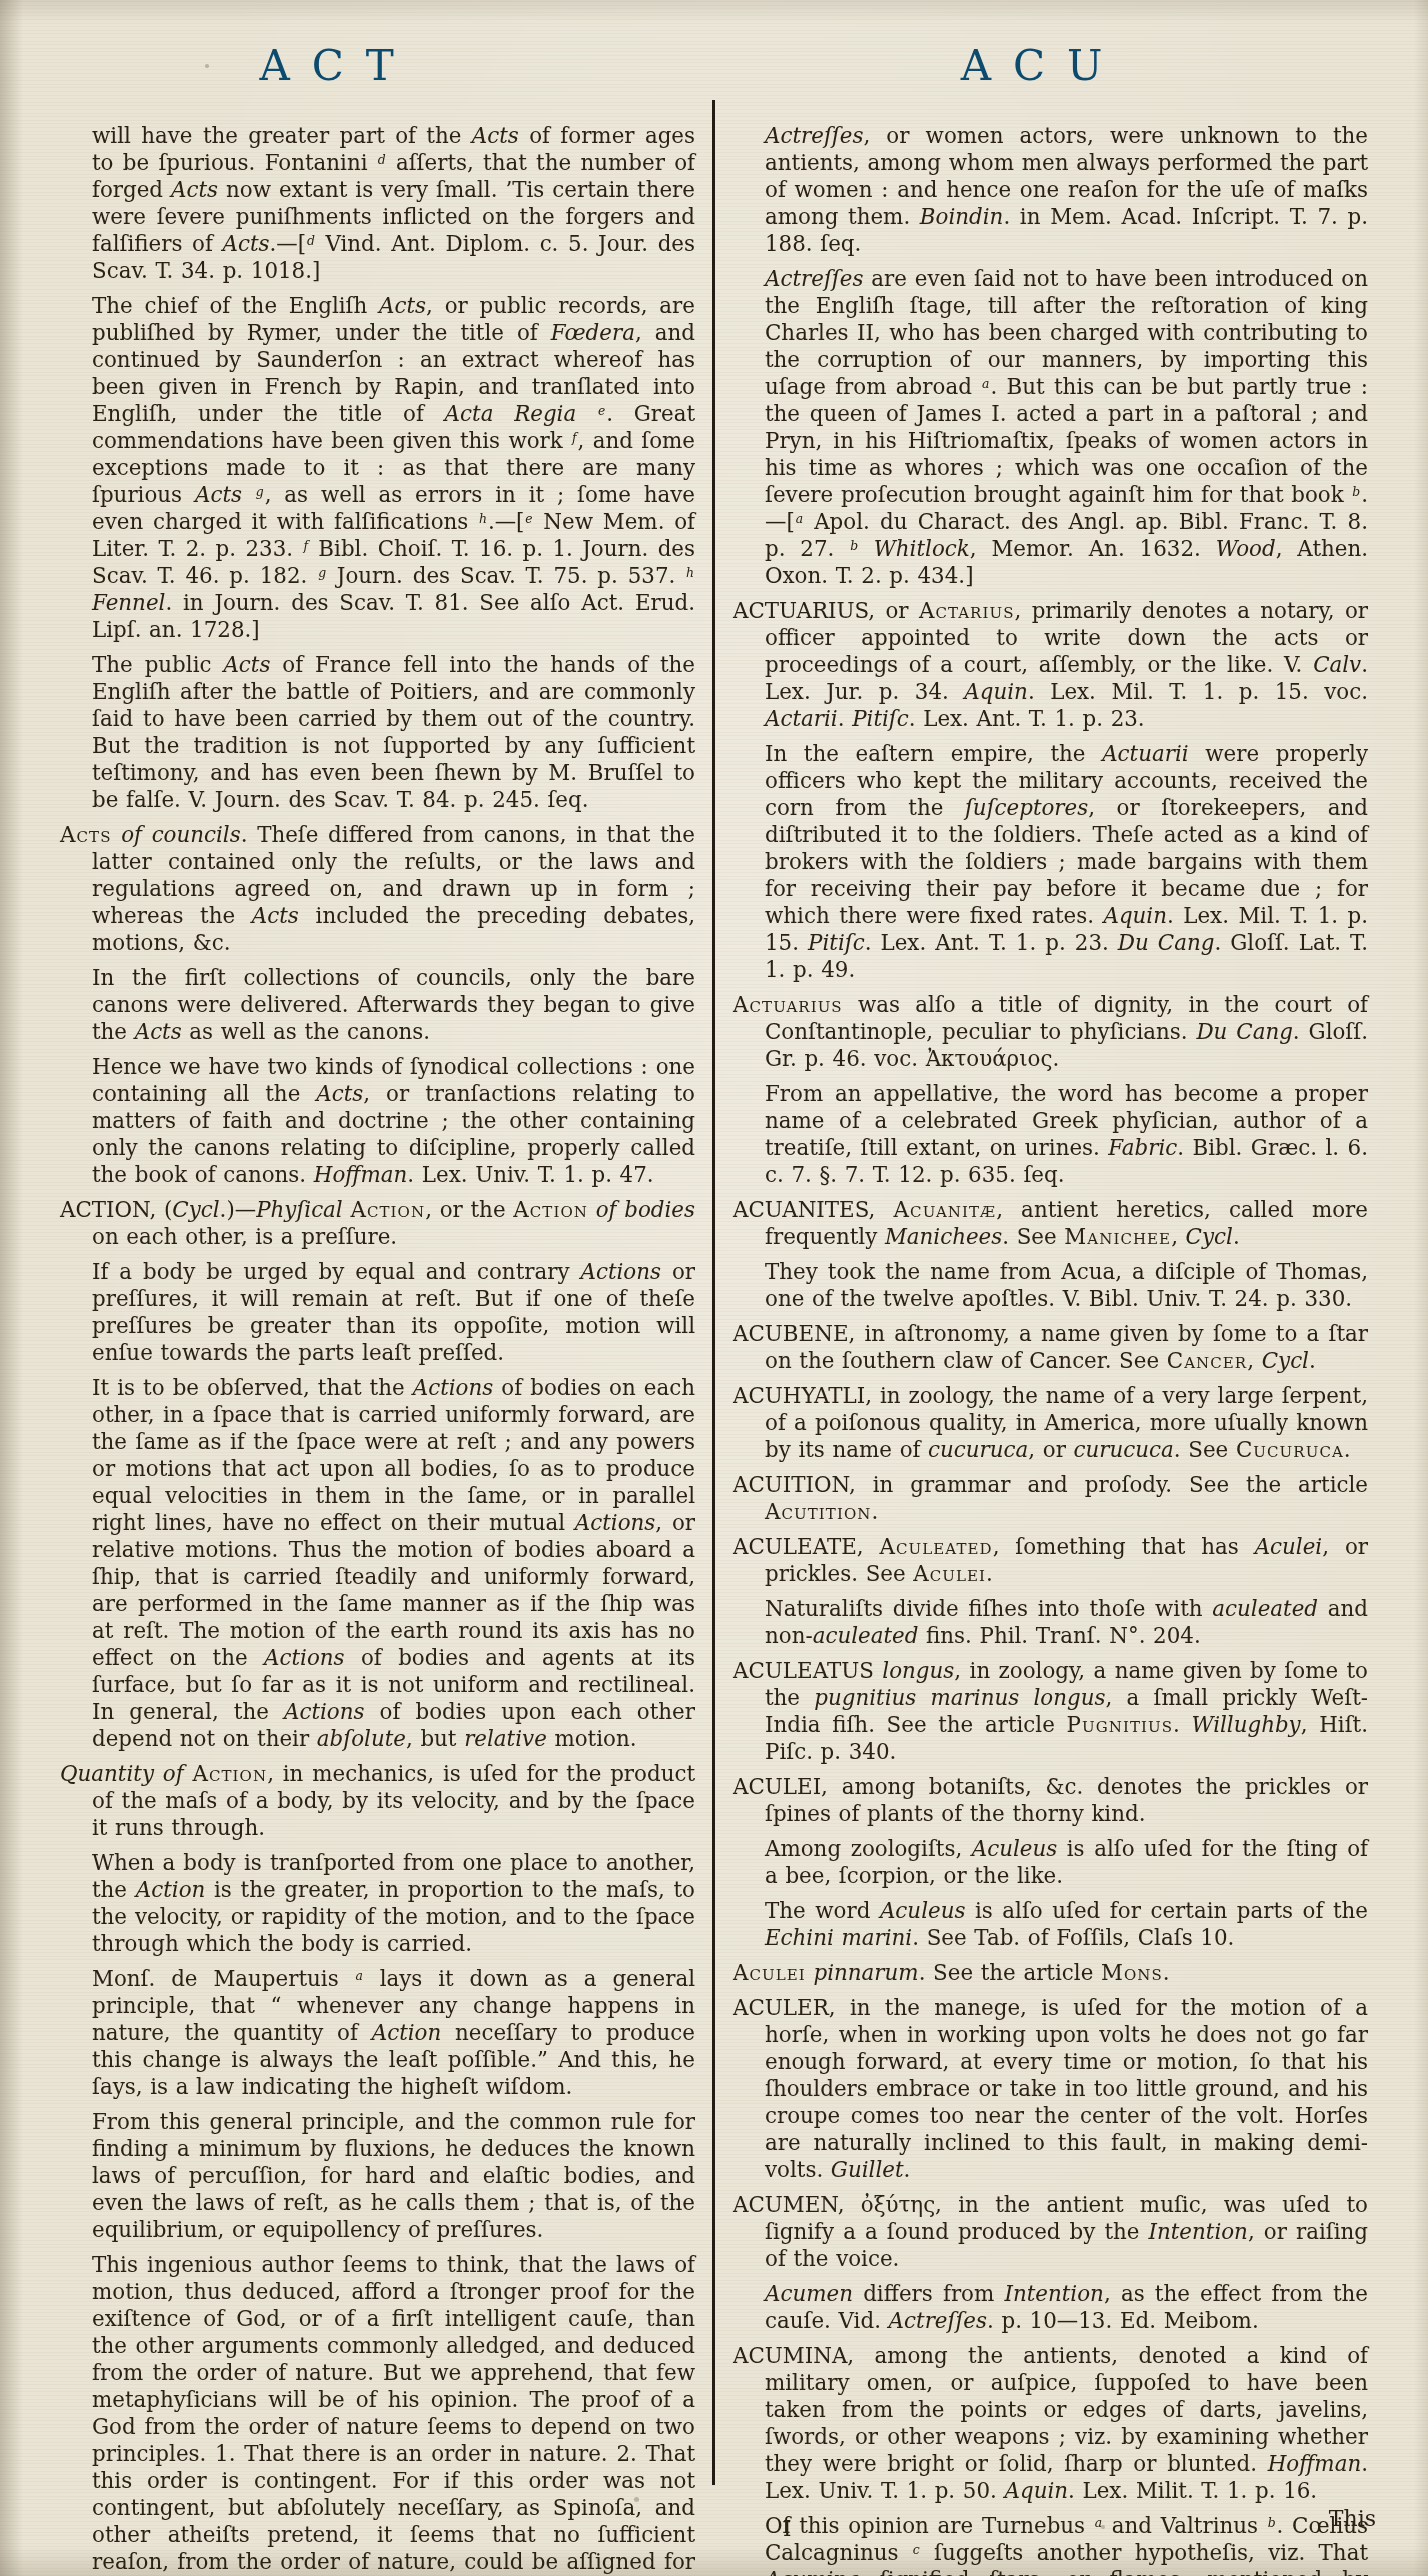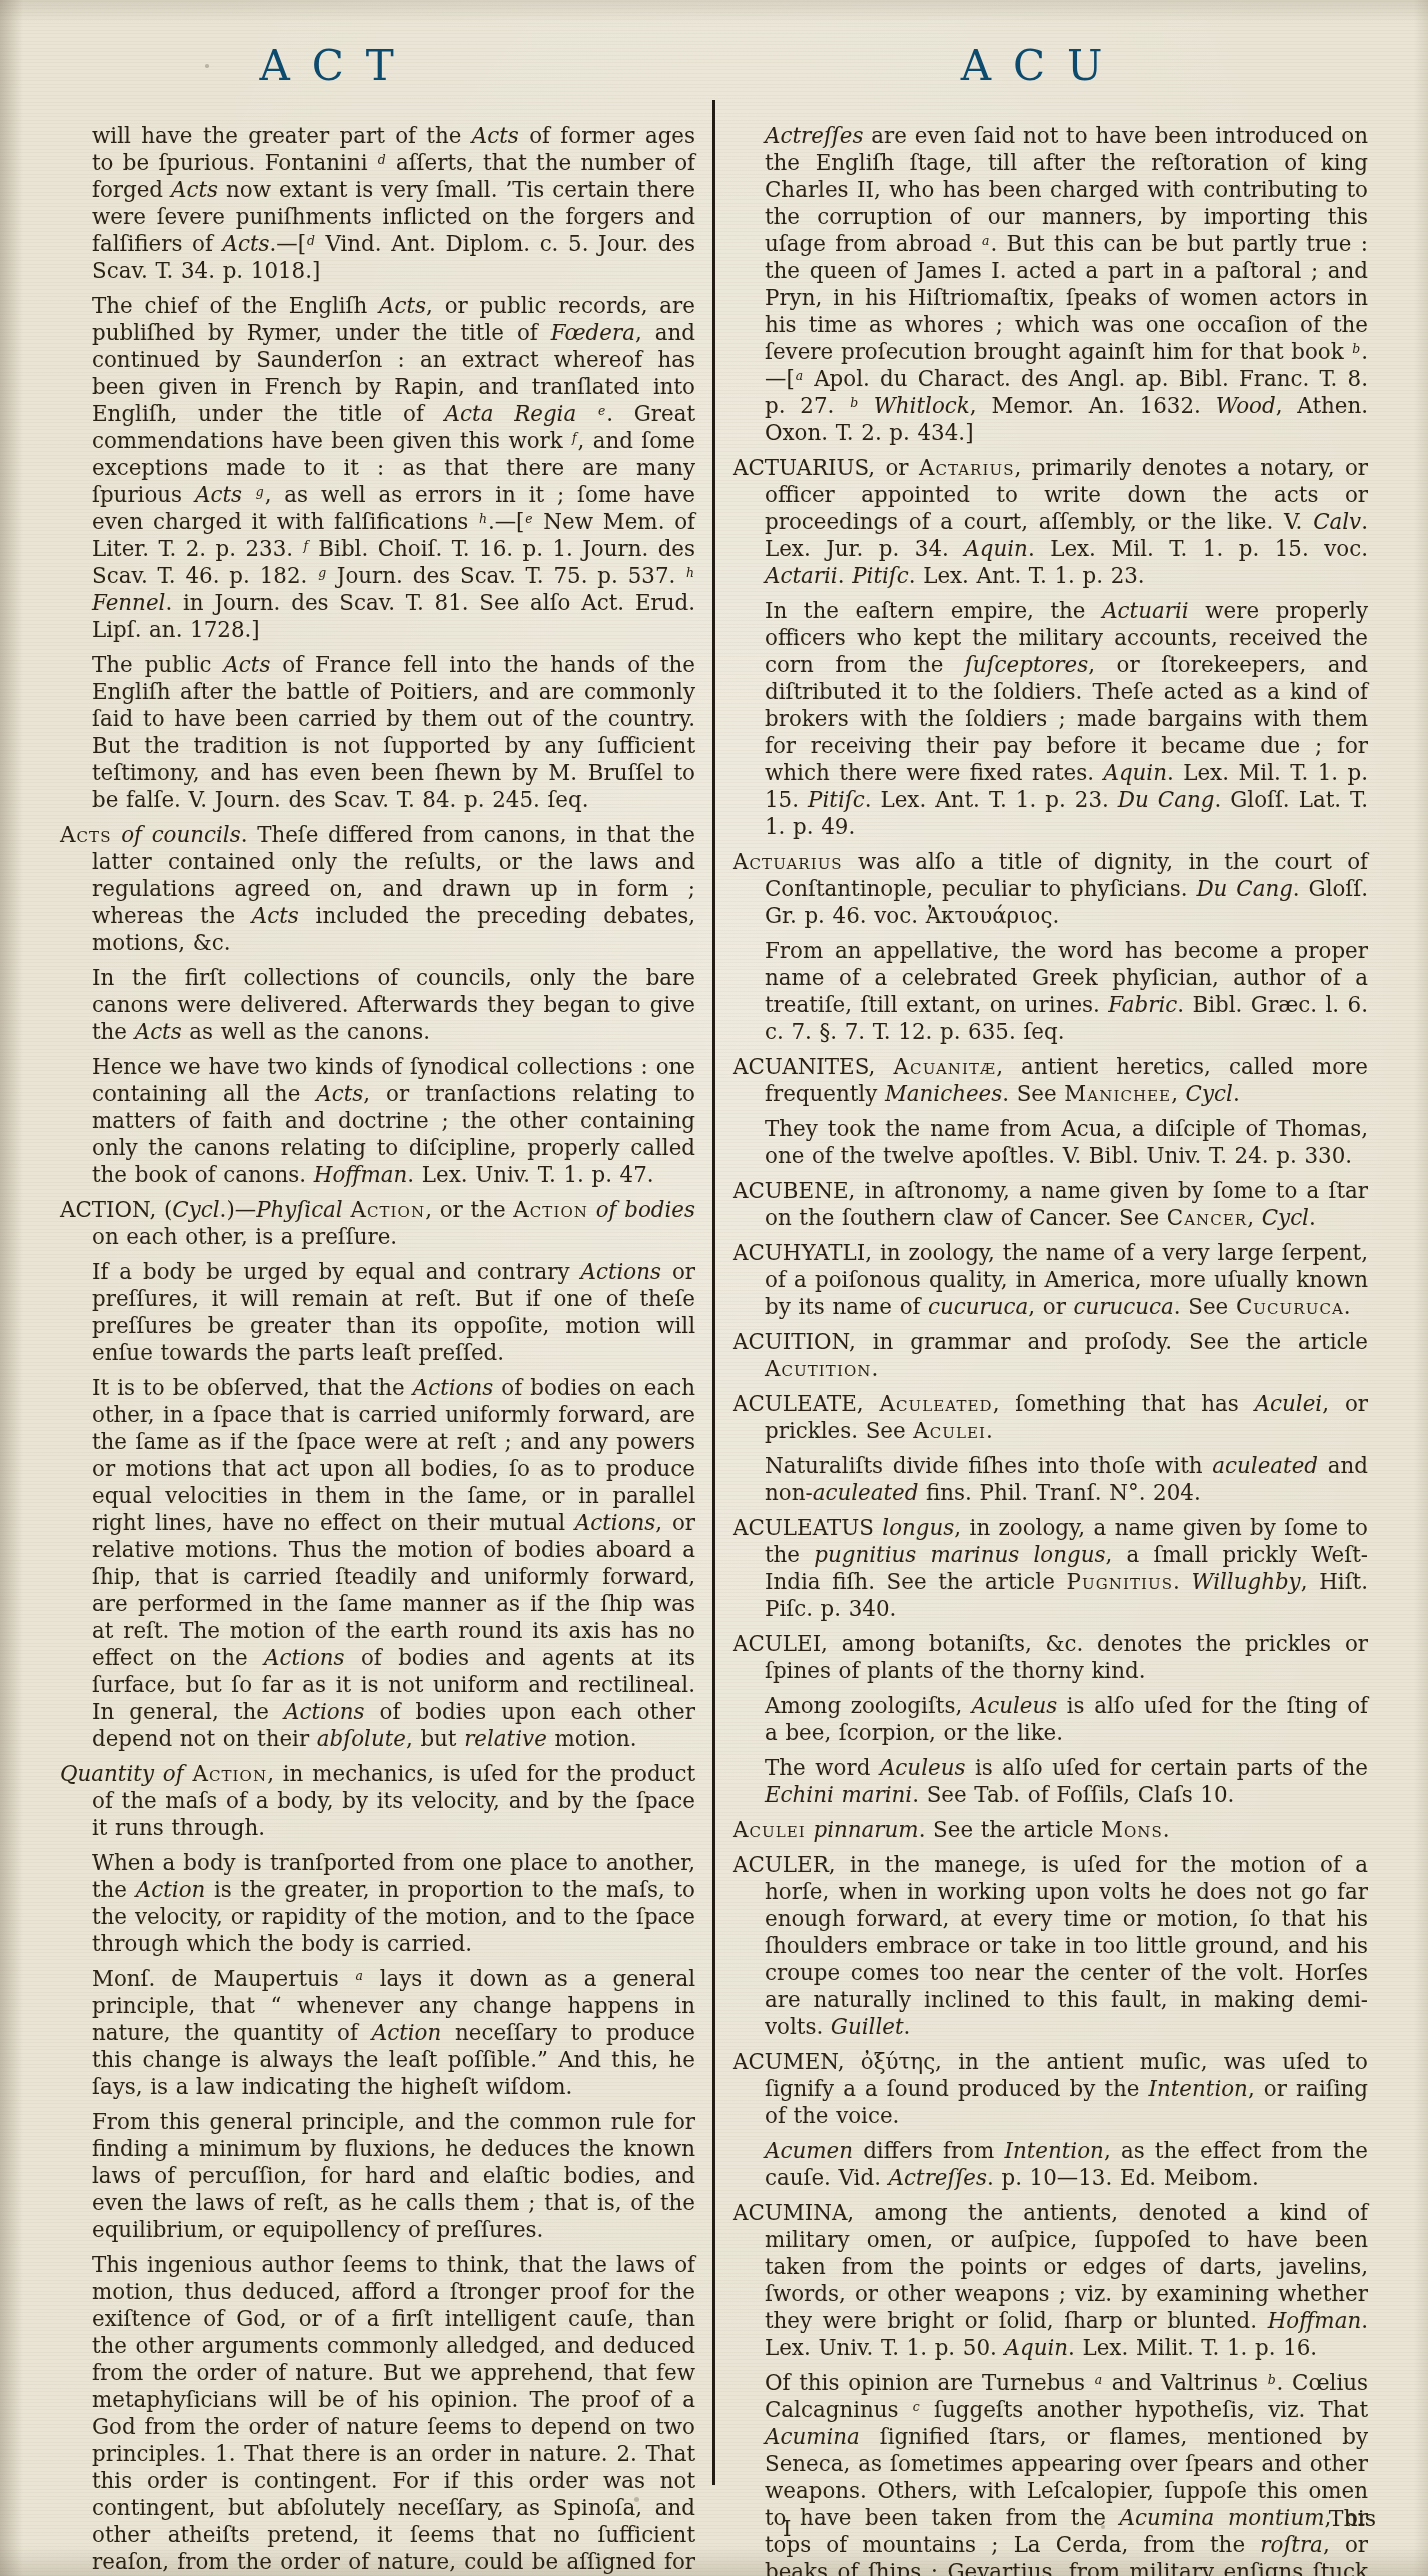--- a/index.html
+++ b/index.html
@@ -65,20 +65,21 @@
     <p class="cont">If a body be urged by equal and contrary <i>Actions</i> or preſſures, it will remain at reſt.  But if one of theſe preſſures be greater than its oppoſite, motion will enſue towards the parts leaſt preſſed.</p>
     <p class="cont">It is to be obſerved, that the <i>Actions</i> of bodies on each other, in a ſpace that is carried uniformly forward, are the ſame as if the ſpace were at reſt ;  and any powers or motions that act upon all bodies, ſo as to produce equal velocities in them in the ſame, or in parallel right lines, have no effect on their mutual <i>Actions</i>, or relative motions.  Thus the motion of bodies aboard a ſhip, that is carried ſteadily and uniformly forward, are performed in the ſame manner as if the ſhip was at reſt.  The motion of the earth round its axis has no effect on the <i>Actions</i> of bodies and agents at its ſurface, but ſo far as it is not uniform and rectilineal.  In general, the <i>Actions</i> of bodies upon each other depend not on their <i>abſolute</i>, but <i>relative</i> motion.</p>
     <p class="entry"><i>Quantity of</i> <span class="sc">Action</span>, in mechanics, is uſed for the product of the maſs of a body, by its velocity, and by the ſpace it runs through.</p>
     <p class="cont">When a body is tranſported from one place to another, the <i>Action</i> is the greater, in proportion to the maſs, to the velocity, or rapidity of the motion, and to the ſpace through which the body is carried.</p>
     <p class="cont">Monſ. de Maupertuis <sup>a</sup> lays it down as a general principle, that “ whenever any change happens in nature, the quantity of <i>Action</i> neceſſary to produce this change is always the leaſt poſſible.”  And this, he ſays, is a law indicating the higheſt wiſdom.</p>
     <p class="cont">From this general principle, and the common rule for finding a minimum by fluxions, he deduces the known laws of percuſſion, for hard and elaſtic bodies, and even the laws of reſt, as he calls them ;  that is, of the equilibrium, or equipollency of preſſures.</p>
     <p class="cont">This ingenious author ſeems to think, that the laws of motion, thus deduced, afford a ſtronger proof for the exiſtence of God, or of a firſt intelligent cauſe, than the other arguments commonly alledged, and deduced from the order of nature.  But we apprehend, that few metaphyſicians will be of his opinion.  The proof of a God from the order of nature ſeems to depend on two principles.  1. That there is an order in nature.  2. That this order is contingent.  For if this order was not contingent, but abſolutely neceſſary, as Spinoſa, and other atheiſts pretend, it ſeems that no ſufficient reaſon, from the order of nature, could be aſſigned for the exiſtence of a firſt intelligent cauſe.  Now, Monſ. de Maupertuis not having eſtabliſhed the contingency of his principle of the minimum of <i>Action</i>, his argument ſeems defective in this reſpect ;  not to mention others.</p>
     <p class="cont">Mr. Euler <sup>b</sup> has demonſtrated, that in the trajectories deſcribed by bodies urged by central forces, the velocity, multiplied by the element of the curve, is always a minimum.  Monſ. Maupertuis <sup>c</sup> looks on this as an application of his principle, to the motion of the planets.—[ Mem. de l’Acad. de Berlin, 1746.  T. 2. p. 290.   Method. Inven. Lin. Curv. Maxim. Minim. Proprietate gaudentes, in Supplem.  Lib. cit. p. 267.]</p>
   </div>
 <div id="col-right" class="column">
+    <p class="cont"><i>Actreſſes</i>, or women actors, were unknown to the antients, among whom men always performed the part of women :  and hence one reaſon for the uſe of maſks among them.  <i>Boindin</i>. in Mem. Acad. Inſcript. T. 7. p. 188. ſeq.</p>
     <p class="cont"><i>Actreſſes</i> are even ſaid not to have been introduced on the Engliſh ſtage, till after the reſtoration of king Charles II, who has been charged with contributing to the corruption of our manners, by importing this uſage from abroad <sup>a</sup>.  But this can be but partly true :  the queen of James I. acted a part in a paſtoral ;  and Pryn, in his Hiſtriomaſtix, ſpeaks of women actors in his time as whores ;  which was one occaſion of the ſevere proſecution brought againſt him for that book <sup>b</sup>. —[<sup>a</sup> Apol. du Charact. des Angl. ap. Bibl. Franc. T. 8. p. 27.  <sup>b</sup> <i>Whitlock</i>, Memor. An. 1632.  <i>Wood</i>, Athen. Oxon. T. 2. p. 434.]</p>
     <p class="entry">ACTUARIUS, or <span class="sc">Actarius</span>, primarily denotes a notary, or officer appointed to write down the acts or proceedings of a court, aſſembly, or the like.  V. <i>Calv</i>. Lex. Jur. p. 34. <i>Aquin</i>. Lex. Mil. T. 1. p. 15. voc. <i>Actarii</i>.  <i>Pitiſc</i>. Lex. Ant. T. 1. p. 23.</p>
     <p class="cont">In the eaſtern empire, the <i>Actuarii</i> were properly officers who kept the military accounts, received the corn from the <i>ſuſceptores</i>, or ſtorekeepers, and diſtributed it to the ſoldiers.  Theſe acted as a kind of brokers with the ſoldiers ;  made bargains with them for receiving their pay before it became due ;  for which there were fixed rates.  <i>Aquin</i>. Lex. Mil. T. 1. p. 15.  <i>Pitiſc</i>. Lex. Ant. T. 1. p. 23.  <i>Du Cang</i>. Gloſſ. Lat. T. 1. p. 49.</p>
     <p class="entry"><span class="sc">Actuarius</span> was alſo a title of dignity, in the court of Conſtantinople, peculiar to phyſicians.  <i>Du Cang</i>. Gloſſ. Gr. p. 46. voc. Ἀκτουάριος.</p>
     <p class="cont">From an appellative, the word has become a proper name of a celebrated Greek phyſician, author of a treatiſe, ſtill extant, on urines.  <i>Fabric</i>. Bibl. Græc. l. 6. c. 7. §. 7. T. 12. p. 635. ſeq.</p>
     <p class="entry">ACUANITES, <span class="sc">Acuanitæ</span>, antient heretics, called more frequently <i>Manichees</i>.  See <span class="sc">Manichee</span>, <i>Cycl</i>.</p>
     <p class="cont">They took the name from Acua, a diſciple of Thomas, one of the twelve apoſtles.  V. Bibl. Univ. T. 24. p. 330.</p>
     <p class="entry">ACUBENE, in aſtronomy, a name given by ſome to a ſtar on the ſouthern claw of Cancer.  See <span class="sc">Cancer</span>, <i>Cycl</i>.</p>
     <p class="entry">ACUHYATLI, in zoology, the name of a very large ſerpent, of a poiſonous quality, in America, more uſually known by its name of <i>cucuruca</i>, or <i>curucuca</i>.  See <span class="sc">Cucuruca</span>.</p>
     <p class="entry">ACUITION, in grammar and proſody.  See the article <span class="sc">Acutition</span>.</p>

